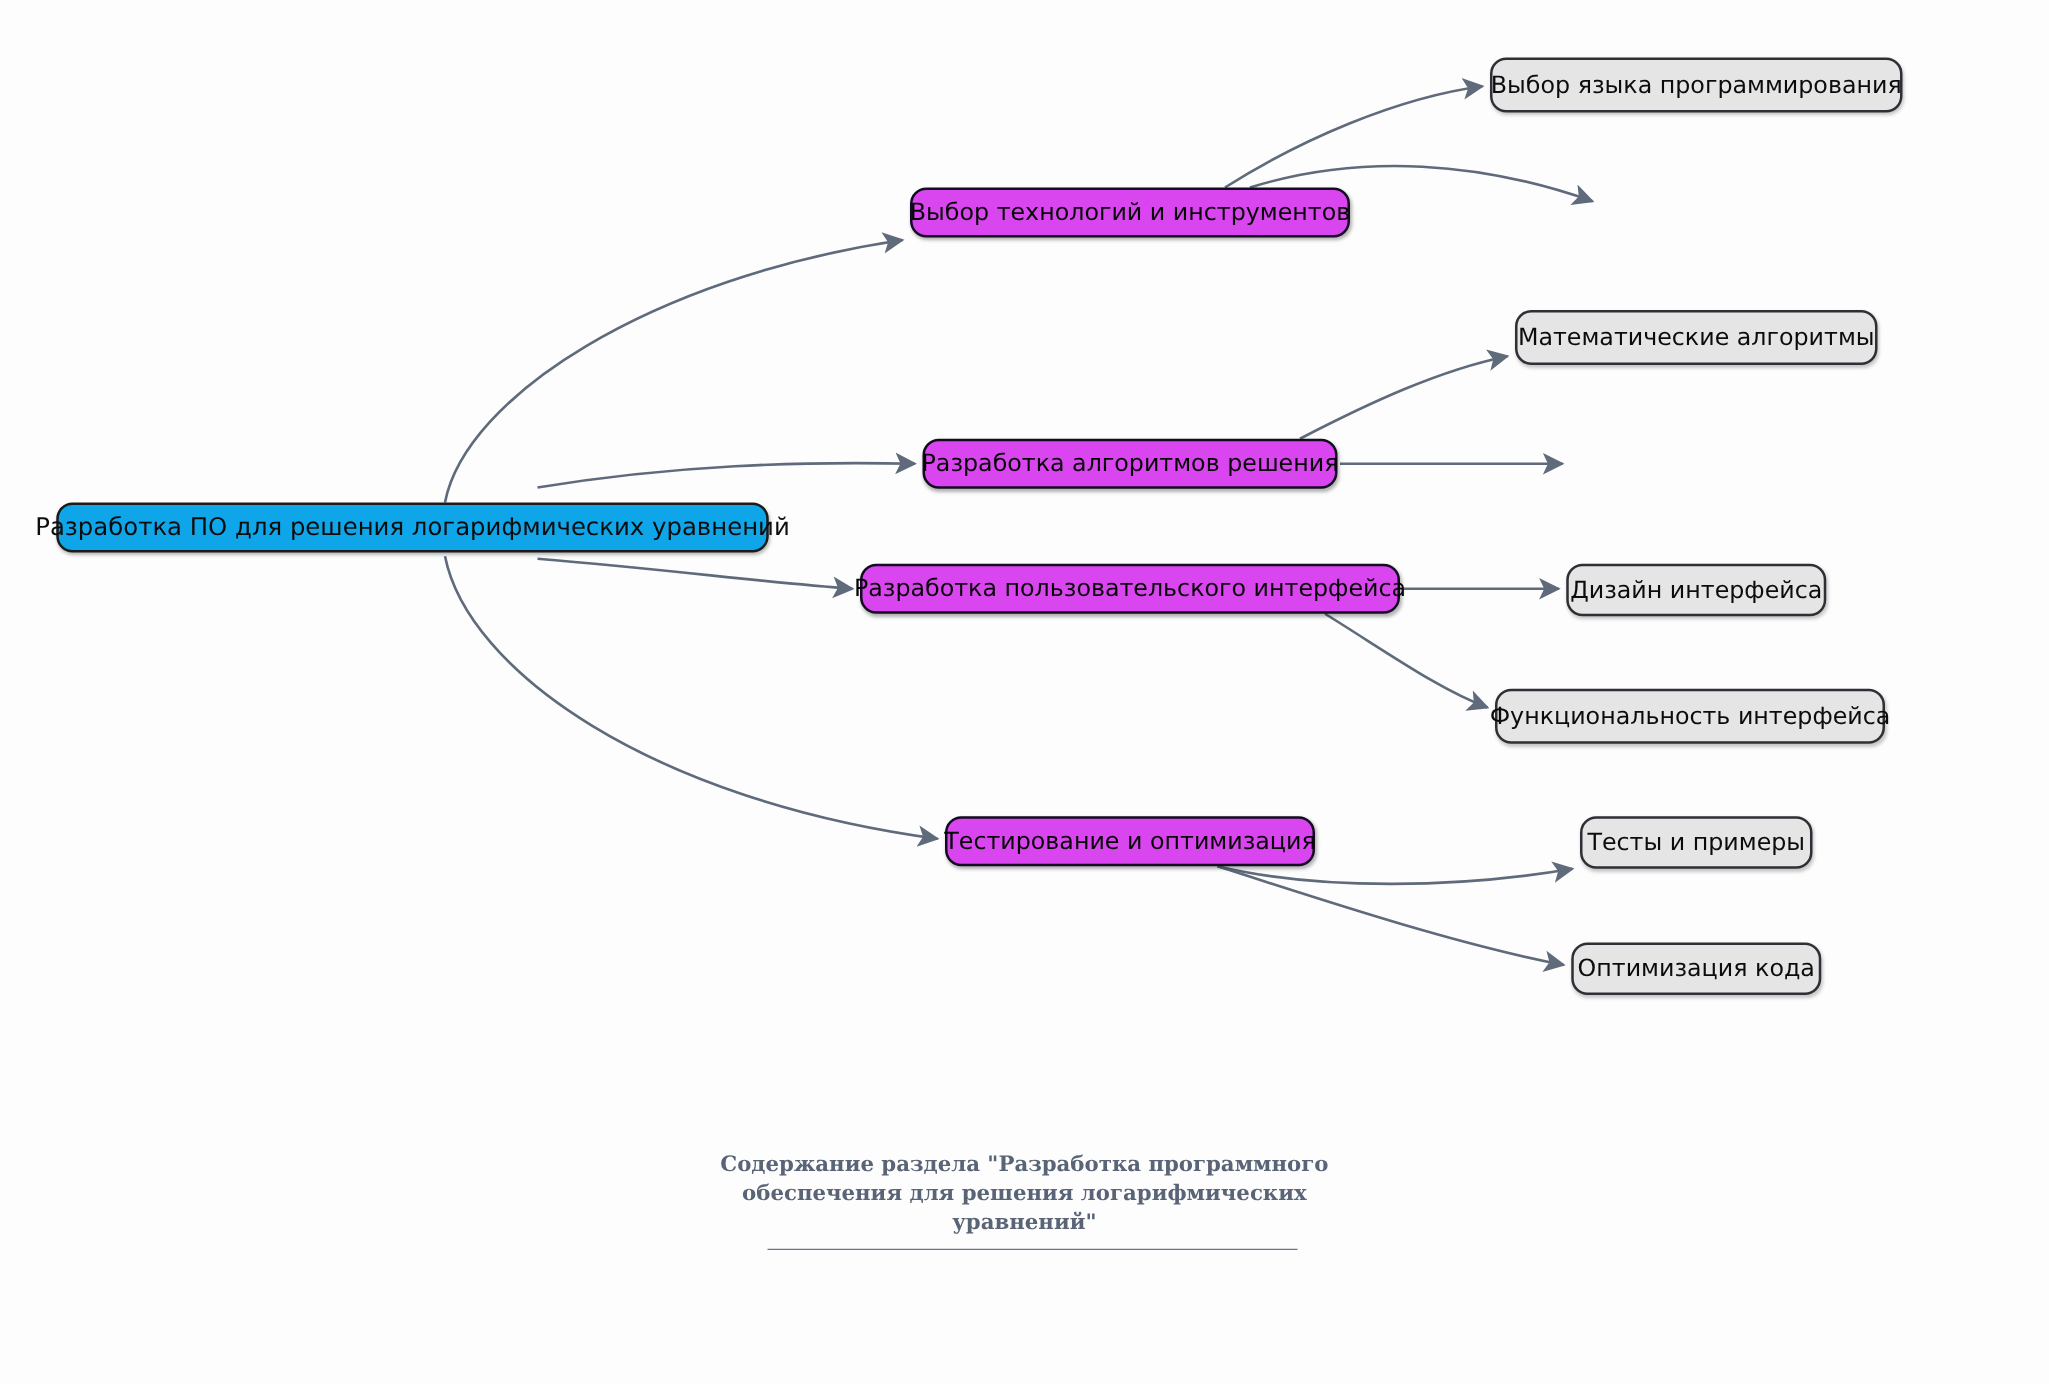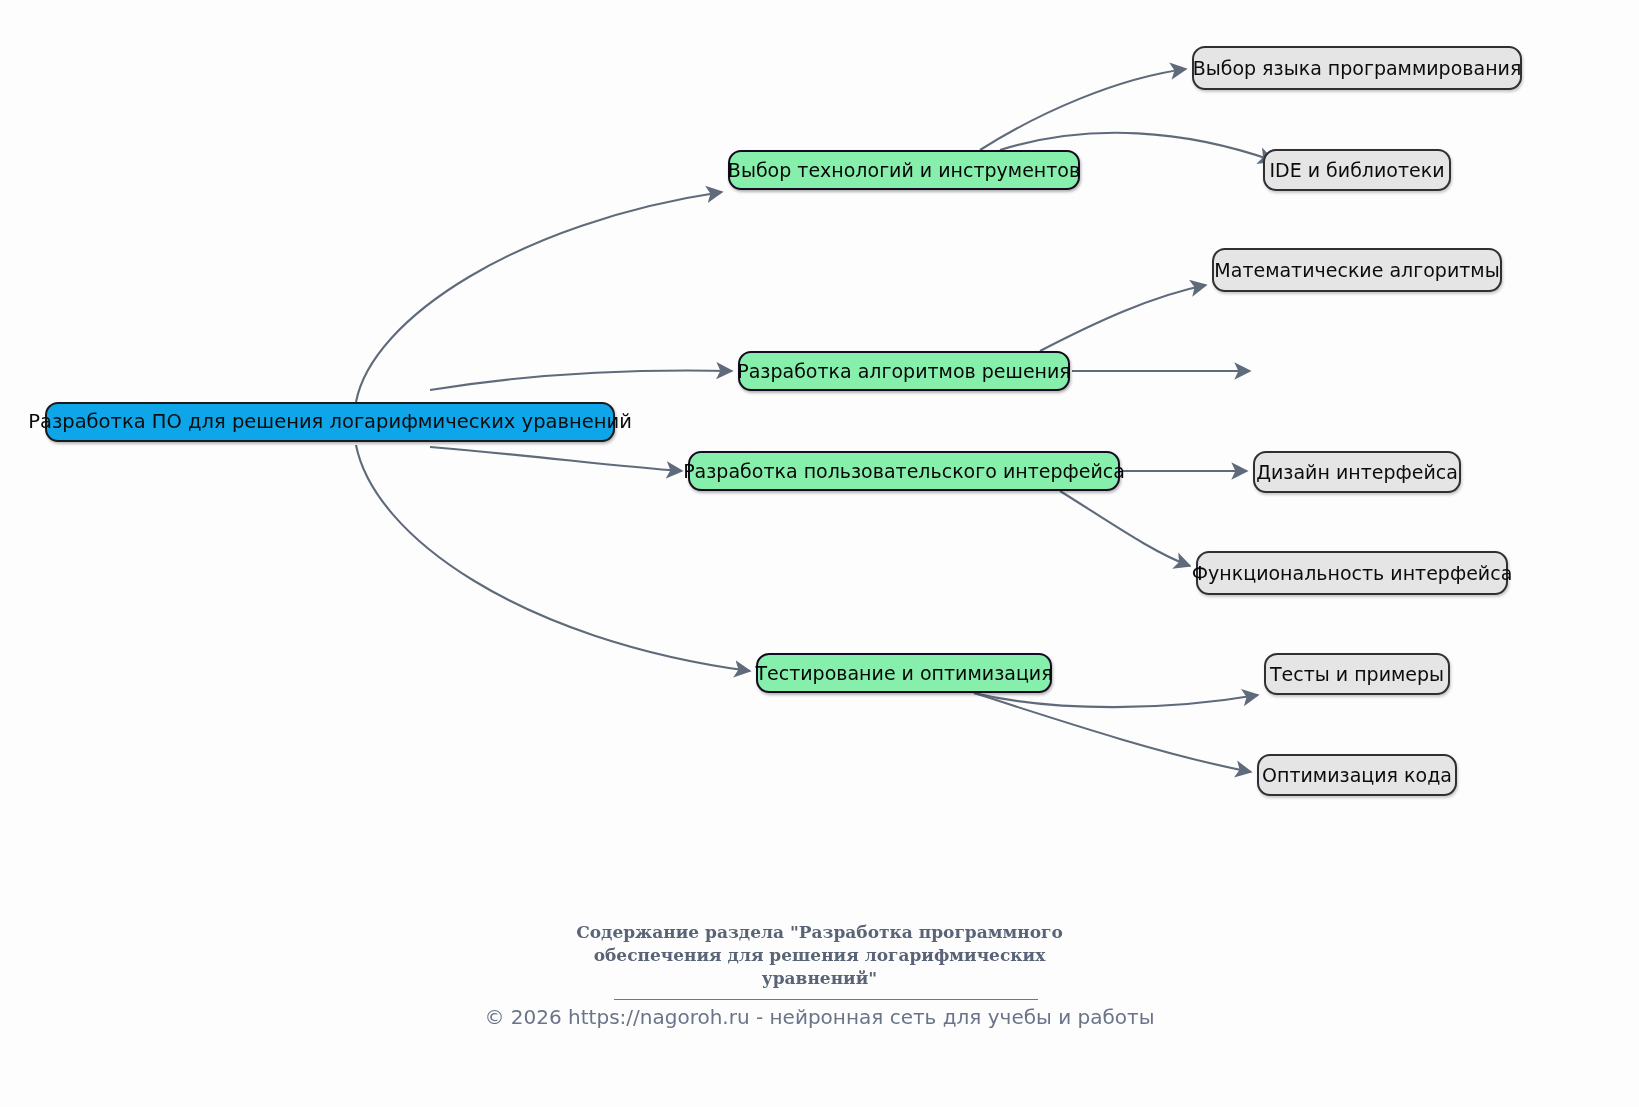--- a/index.html
+++ b/index.html
@@ -38,21 +38,21 @@
   .node-root {
     background: #0ea5e9;
     border: 2px solid #1b1b1b;
     border-radius: 13px;
     color: #0d0d0d;
     font-size: 19.5px;
     padding: 0 14px;
     box-shadow: 1px 2px 3px rgba(0,0,0,0.28);
   }
   .node-branch {
-    background: #86efac;
+    background: #d946ef;
     border: 2px solid #140b22;
     border-radius: 13px;
     color: #070707;
     font-size: 19px;
     padding: 0 14px;
     box-shadow: 1px 2px 3px rgba(0,0,0,0.3);
   }
   .node-leaf {
     background: #e5e5e5;
     border: 2px solid #2f2f35;
@@ -129,23 +129,20 @@
   <div class="node node-root" style="left:45px; top:402px; width:570px; height:40px;">
     <span>Разработка ПО для решения логарифмических уравнений</span>
   </div>
 
   <div class="node node-branch" style="left:728px; top:150px; width:352px; height:40px;">
     <span>Выбор технологий и инструментов</span>
   </div>
   <div class="node node-leaf" style="left:1192px; top:46px; width:330px; height:44px;">
     <span>Выбор языка программирования</span>
   </div>
-  <div class="node node-leaf" style="left:1263px; top:149px; width:188px; height:42px;">
-    <span>IDE и библиотеки</span>
-  </div>
 
   <div class="node node-branch" style="left:738px; top:351px; width:332px; height:40px;">
     <span>Разработка алгоритмов решения</span>
   </div>
   <div class="node node-leaf" style="left:1212px; top:248px; width:290px; height:44px;">
     <span>Математические алгоритмы</span>
   </div>
 
   <div class="node node-branch" style="left:688px; top:451px; width:432px; height:40px;">
     <span>Разработка пользовательского интерфейса</span>
@@ -168,15 +165,14 @@
   </div>
 
   <div class="footer" id="footer-caption">
     <span class="cap-line">Содержание раздела "Разработка программного</span>
     <span class="cap-line">обеспечения для решения логарифмических</span>
     <span class="cap-line">уравнений"</span>
   </div>
 
   <div id="footer-divider"></div>
 
-  <div class="footer" id="footer-copyright">© 2026 https://nagoroh.ru - нейронная сеть для учебы и работы</div>
 
 </div>
 
 </body></html>

